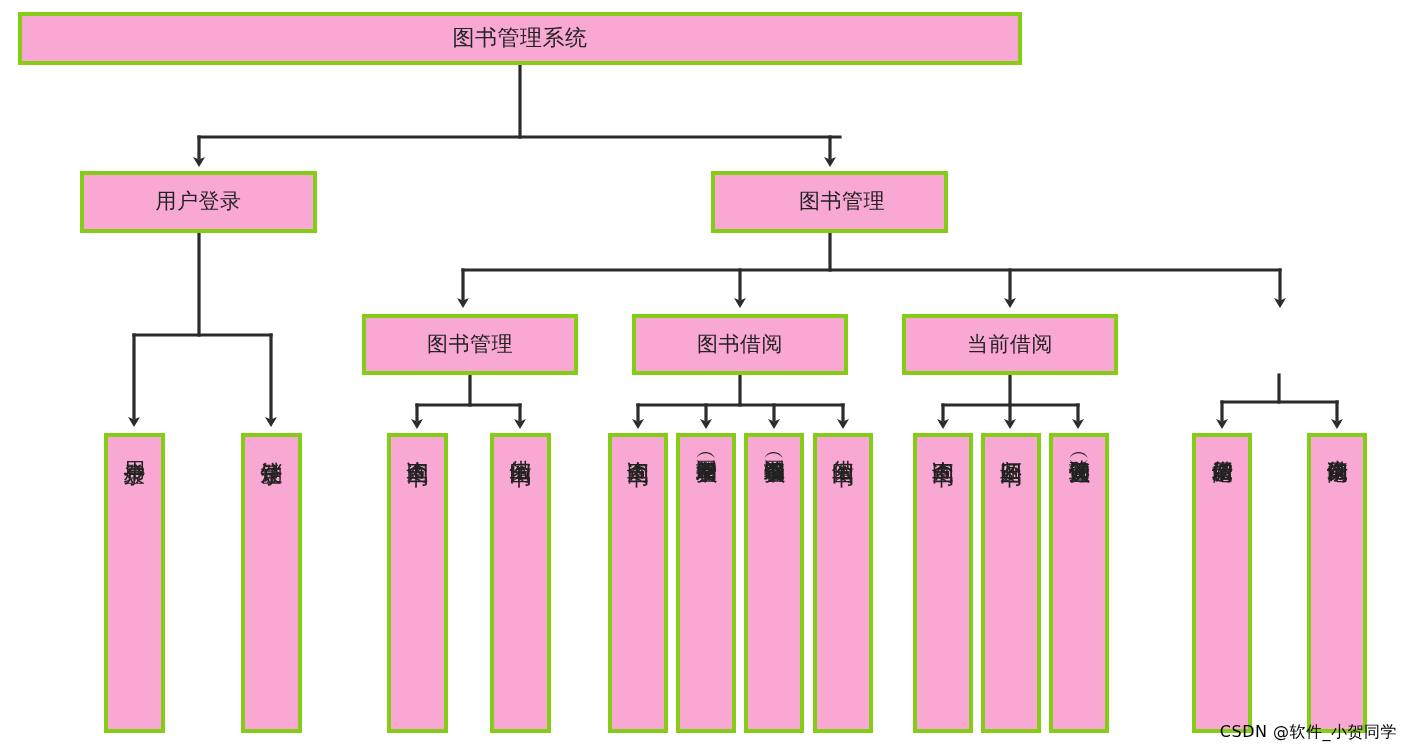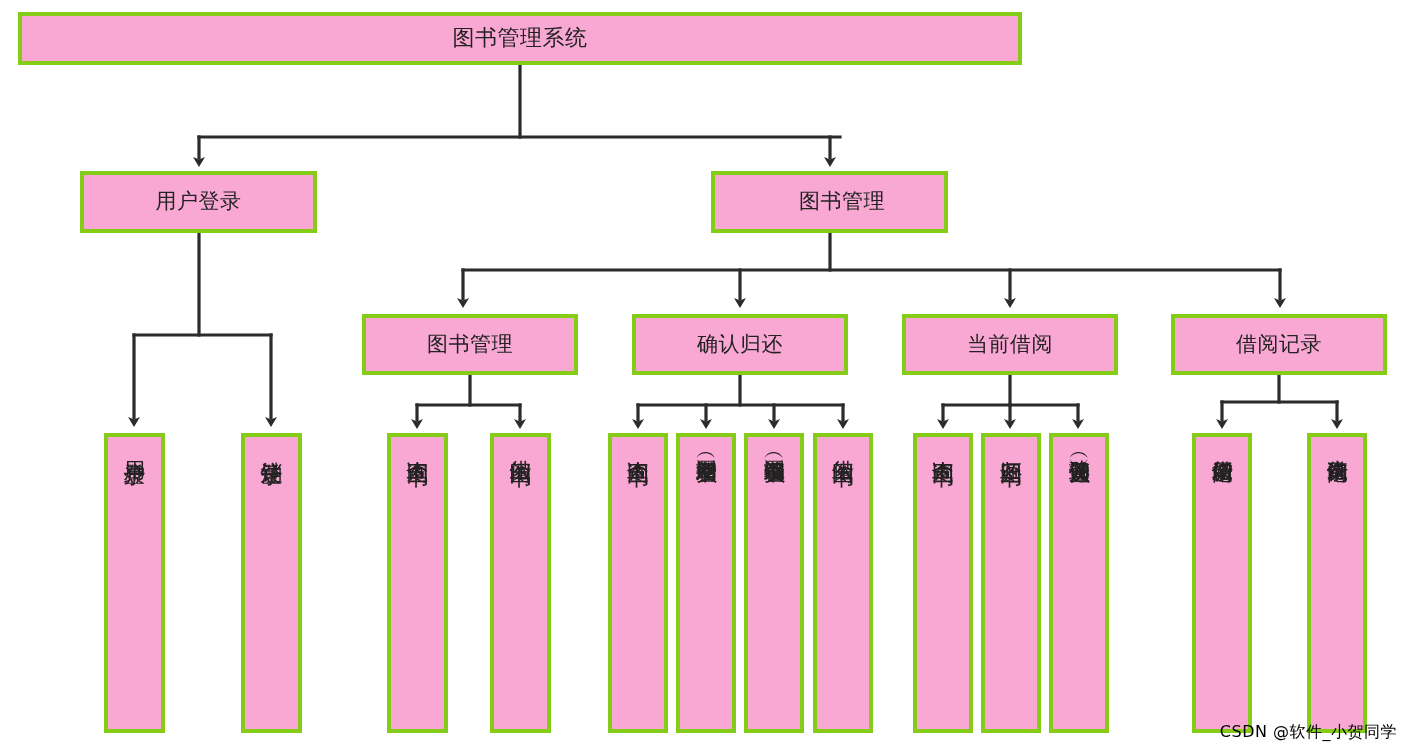--- a/index.html
+++ b/index.html
@@ -142,30 +142,27 @@
 
   <div class="node horiz" style="left:711px; top:171px; width:237px; height:62px;padding-left:25px;">
     <span class="node-label">图书管理</span>
   </div>
 
   <div class="node horiz" style="left:362px; top:314px; width:216px; height:61px;">
     <span class="node-label">图书管理</span>
   </div>
 
   <div class="node horiz" style="left:632px; top:314px; width:216px; height:61px;">
-    <span class="node-label">确认归还</span>
+    <span class="node-label">图书借阅</span>
   </div>
 
   <div class="node horiz" style="left:902px; top:314px; width:216px; height:61px;">
     <span class="node-label">当前借阅</span>
   </div>
 
-  <div class="node horiz" style="left:1171px; top:314px; width:216px; height:61px;">
-    <span class="node-label">借阅记录</span>
-  </div>
 
   <div class="node vert" style="left:104px; top:433px; width:61px; height:300px;">
     <span class="node-label">用户登录</span>
   </div>
 
   <div class="node vert" style="left:241px; top:433px; width:61px; height:300px;">
     <span class="node-label">注销登录</span>
   </div>
 
   <div class="node vert" style="left:387px; top:433px; width:61px; height:300px;">

